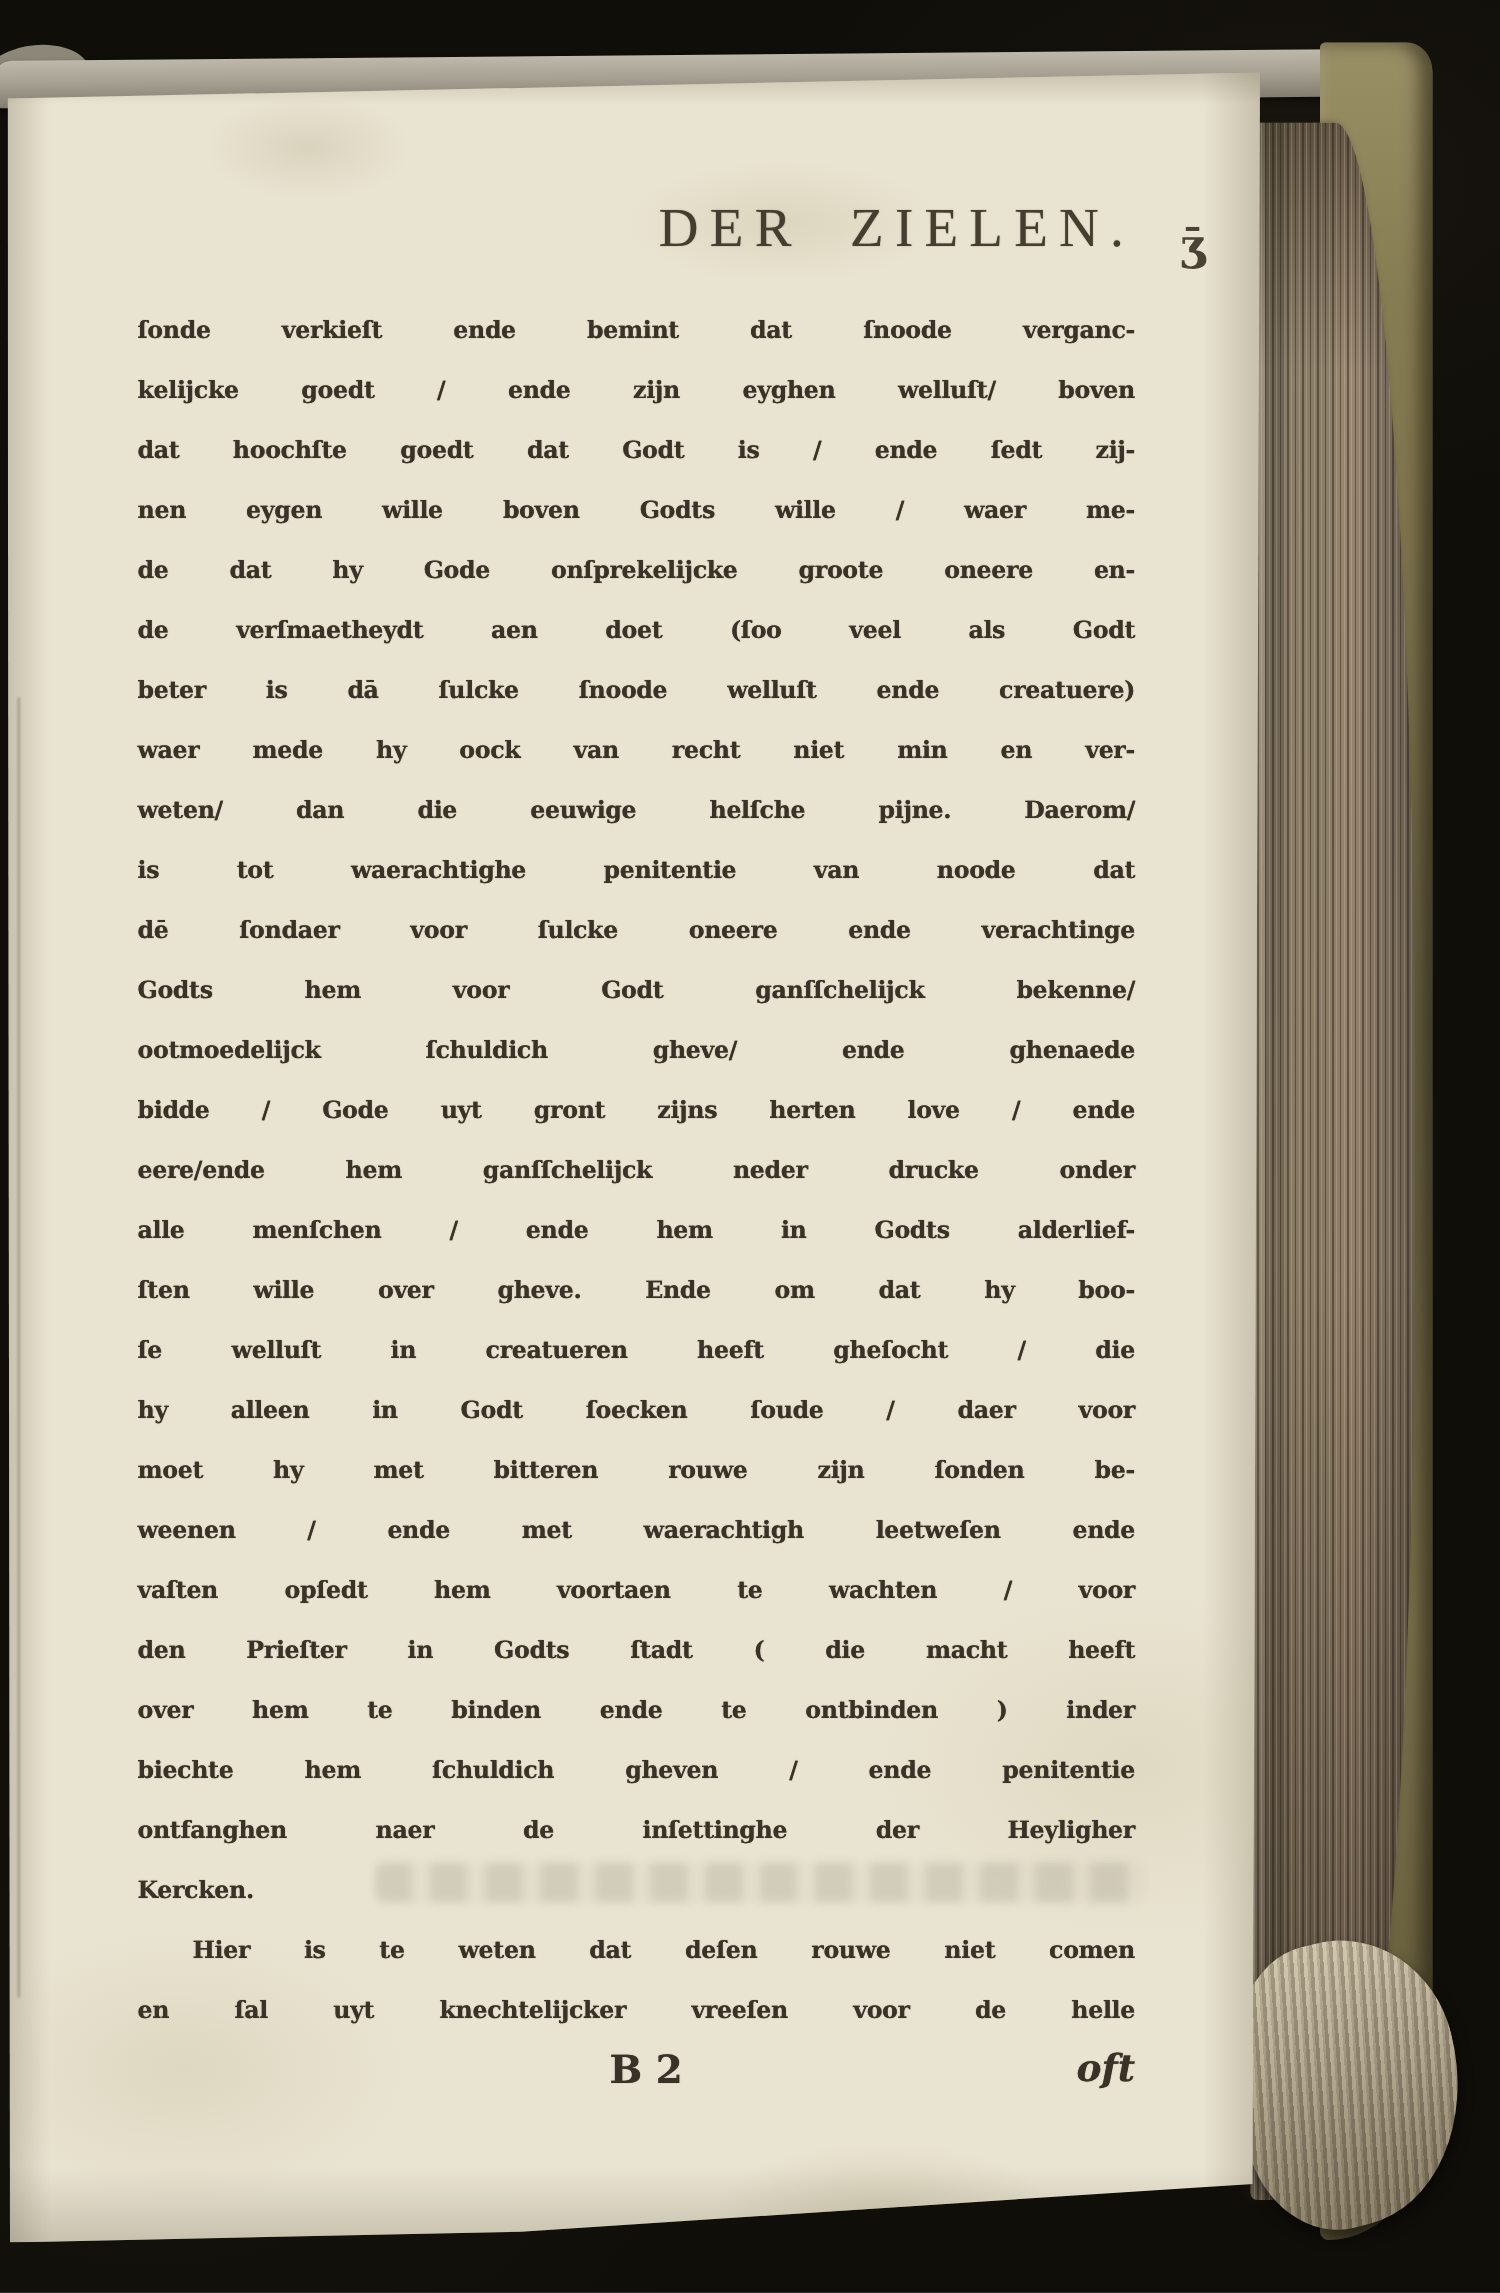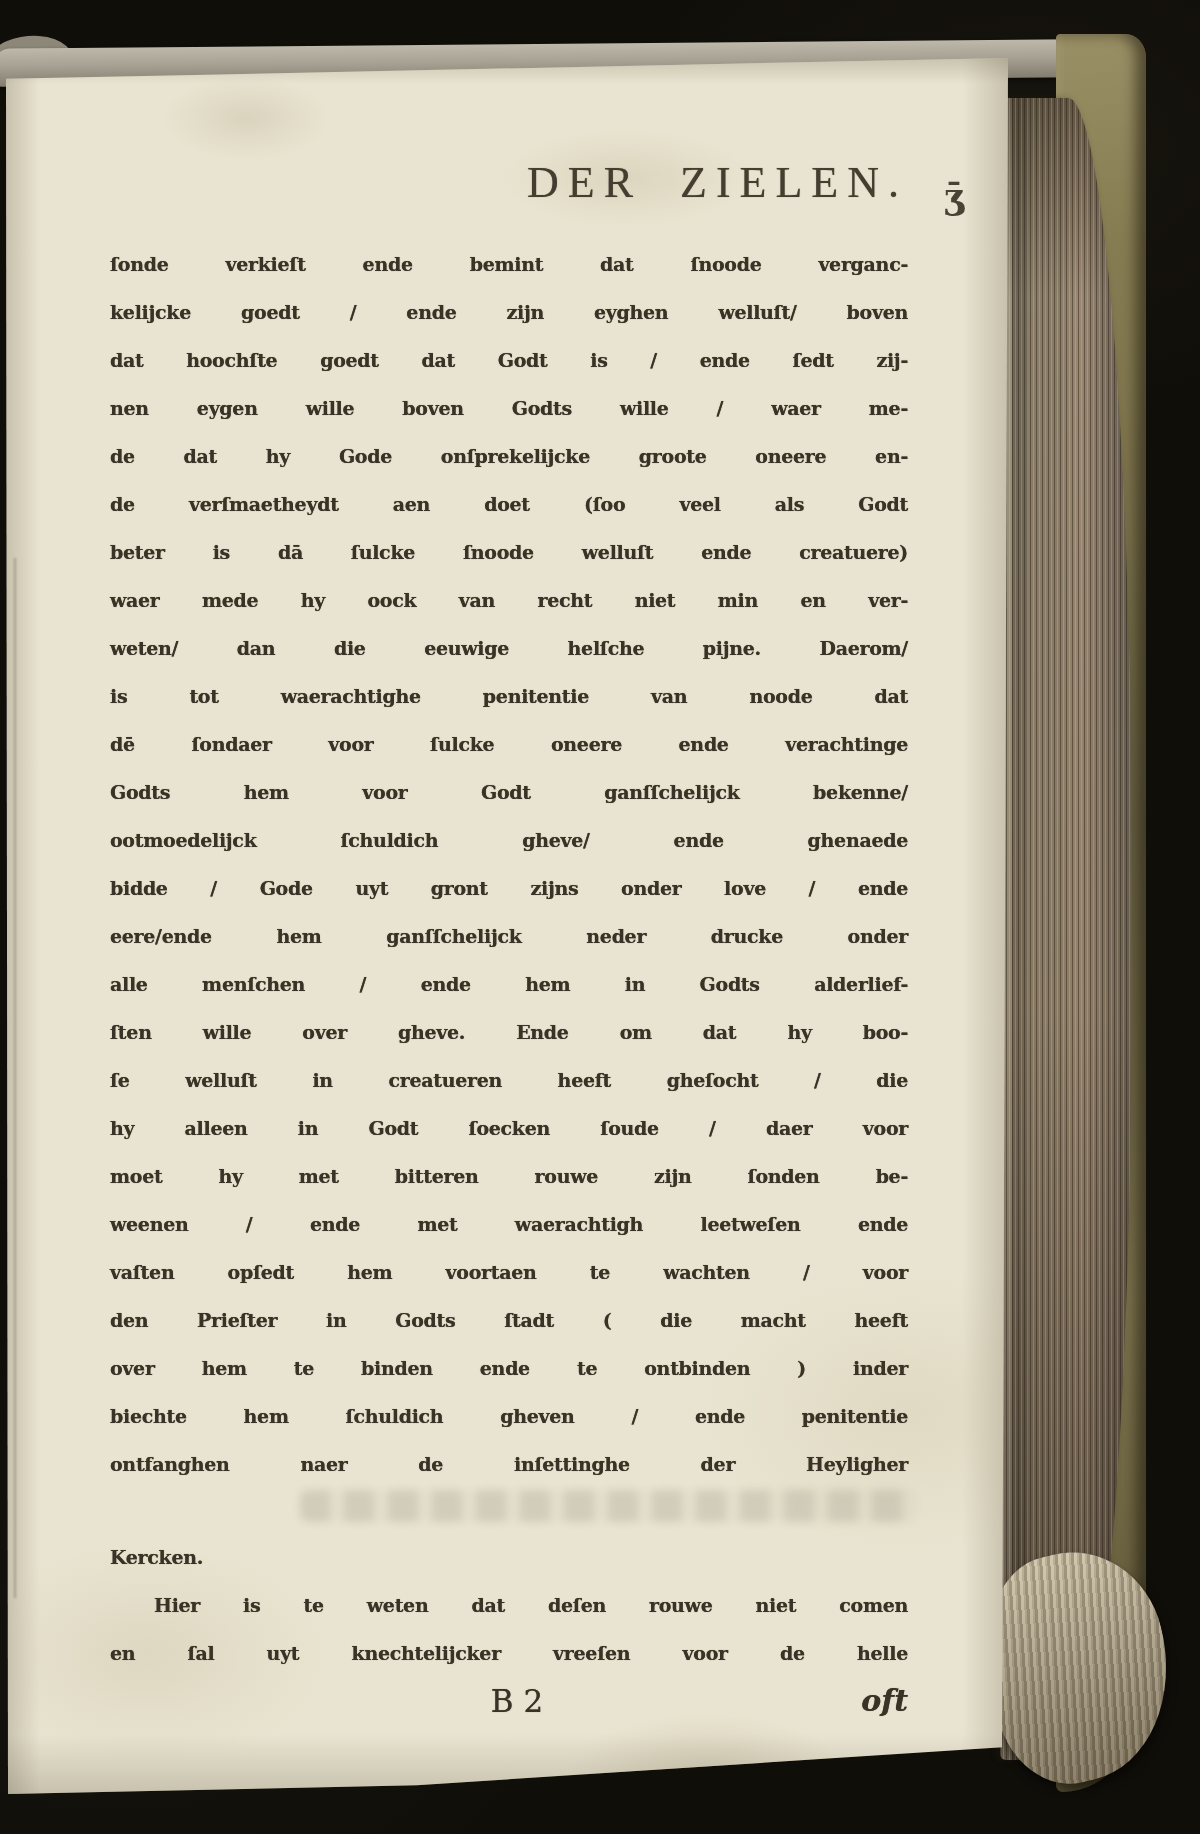--- a/index.html
+++ b/index.html
@@ -95,26 +95,26 @@
   .body{position:absolute;left:104px;top:182px;width:798px;}
   .ln{
     height:48px;line-height:48px;
     font-family:"DejaVu Serif", serif;font-weight:700;
     font-size:19px;color:#3a3226;
     letter-spacing:-0.3px;
     text-align:justify;text-align-last:justify;
     white-space:nowrap;overflow:visible;
     text-shadow:0 0 0.7px rgba(58,50,38,.85);
   }
-  .ln.shortline{text-align-last:left;margin-top:45px;}
+  .ln.shortline{text-align-last:left;}
   .ln.indented{padding-left:44px;}
   .sig-row{position:relative;height:48px;}
   .sig{
     position:absolute;left:51%;transform:translateX(-50%);
-    font-family:"DejaVu Serif", serif;font-weight:400;
+    font-family:"DejaVu Serif", serif;font-weight:700;
     font-size:31px;line-height:48px;color:#3a3226;
     text-shadow:0 0 0.7px rgba(58,50,38,.85);
   }
   .catch{
     position:absolute;right:0;
     font-family:"DejaVu Serif", serif;font-weight:700;
     font-size:30px;line-height:48px;color:#3a3226;
     text-shadow:0 0 0.7px rgba(58,50,38,.85);
     font-style:italic;
   }
@@ -146,21 +146,21 @@
       <div class="ln">nen eygen wille boven Godts wille / waer me-</div>
       <div class="ln">de dat hy Gode onſprekelijcke groote oneere en-</div>
       <div class="ln">de verſmaetheydt aen doet (ſoo veel als Godt</div>
       <div class="ln">beter is dā ſulcke ſnoode welluſt ende creatuere)</div>
       <div class="ln">waer mede hy oock van recht niet min en ver-</div>
       <div class="ln">weten/ dan die eeuwige helſche pijne. Daerom/</div>
       <div class="ln">is tot waerachtighe penitentie van noode dat</div>
       <div class="ln">dē ſondaer voor ſulcke oneere ende verachtinge</div>
       <div class="ln">Godts hem voor Godt ganſſchelijck bekenne/</div>
       <div class="ln">ootmoedelijck ſchuldich gheve/ ende ghenaede</div>
-      <div class="ln">bidde / Gode uyt gront zijns onder love / ende</div>
+      <div class="ln">bidde / Gode uyt gront zijns herten love / ende</div>
       <div class="ln">eere/ende hem ganſſchelijck neder drucke onder</div>
       <div class="ln">alle menſchen / ende hem in Godts alderlief-</div>
       <div class="ln">ſten wille over gheve.  Ende om dat hy boo-</div>
       <div class="ln">ſe welluſt in creatueren heeft gheſocht / die</div>
       <div class="ln">hy alleen in Godt ſoecken ſoude / daer voor</div>
       <div class="ln">moet hy met bitteren rouwe zijn ſonden be-</div>
       <div class="ln">weenen / ende met waerachtigh leetweſen ende</div>
       <div class="ln">vaſten opſedt hem voortaen te wachten / voor</div>
       <div class="ln">den Prieſter in Godts ſtadt ( die macht heeft</div>
       <div class="ln">over hem te binden ende te ontbinden ) inder</div>

